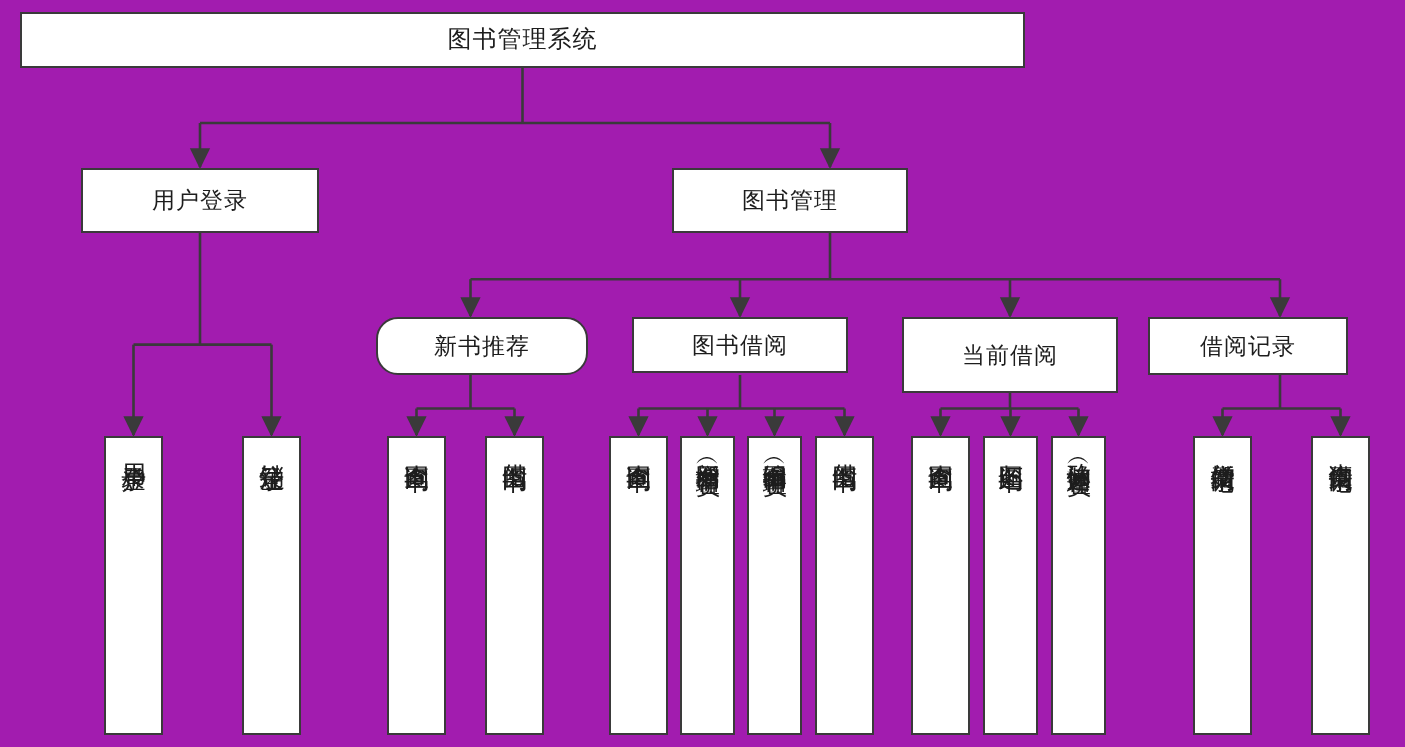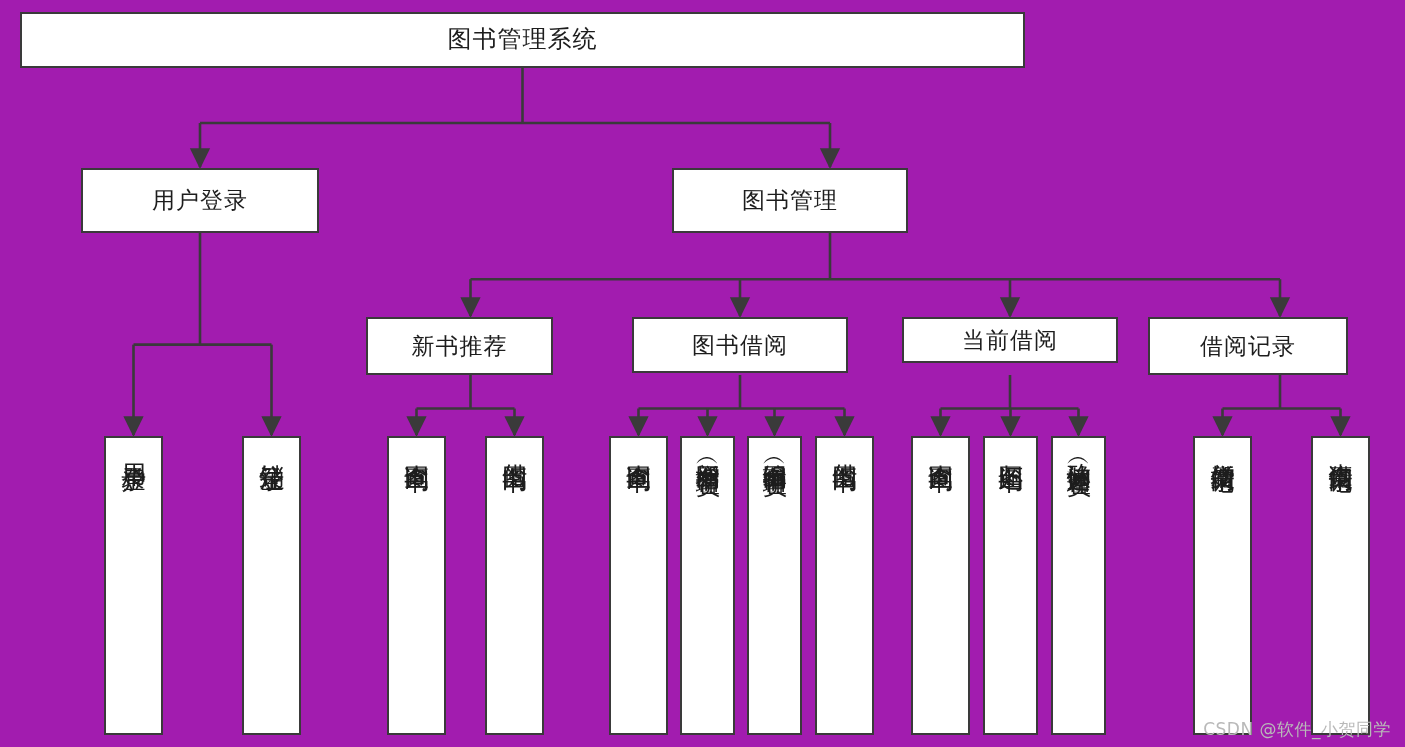--- a/index.html
+++ b/index.html
@@ -130,27 +130,27 @@
   <div id="node-layer">
       <div class="node horiz root" style="left: 20px; top: 12px; width: 1005px; height: 56px;">
         <span class="lbl">图书管理系统</span>
       </div>
       <div class="node horiz" style="left: 81px; top: 168px; width: 238px; height: 65px;">
         <span class="lbl">用户登录</span>
       </div>
       <div class="node horiz" style="left: 672px; top: 168px; width: 236px; height: 65px;">
         <span class="lbl">图书管理</span>
       </div>
-      <div class="node horiz" style="left: 366px; top: 317px; width: 187px; height: 58px;">
+      <div class="node horiz" style="left: 376px; top: 317px; width: 212px; height: 58px; border-radius: 22px;">
         <span class="lbl">新书推荐</span>
       </div>
       <div class="node horiz" style="left: 632px; top: 317px; width: 216px; height: 56px;">
         <span class="lbl">图书借阅</span>
       </div>
-      <div class="node horiz" style="left: 902px; top: 317px; width: 216px; height: 46px;">
+      <div class="node horiz" style="left: 902px; top: 317px; width: 216px; height: 76px;">
         <span class="lbl">当前借阅</span>
       </div>
       <div class="node horiz" style="left: 1148px; top: 317px; width: 200px; height: 58px;">
         <span class="lbl">借阅记录</span>
       </div>
       <div class="node vert" style="left: 104px; top: 436px; width: 59px; height: 299px;">
         <span class="lbl">用户登录</span>
       </div>
       <div class="node vert" style="left: 242px; top: 436px; width: 59px; height: 299px;">
         <span class="lbl">注销登录</span>
@@ -183,14 +183,13 @@
         <span class="lbl">确认归还（管理员）</span>
       </div>
       <div class="node vert tall" style="left: 1193px; top: 436px; width: 59px; height: 299px;">
         <span class="lbl">新增借阅记录</span>
       </div>
       <div class="node vert tall" style="left: 1311px; top: 436px; width: 59px; height: 299px;">
         <span class="lbl">查询借阅记录</span>
       </div>
     </div>
 
-  <div id="watermark">CSDN @软件_小贺同学</div>
 </div>
 
 </body></html>

